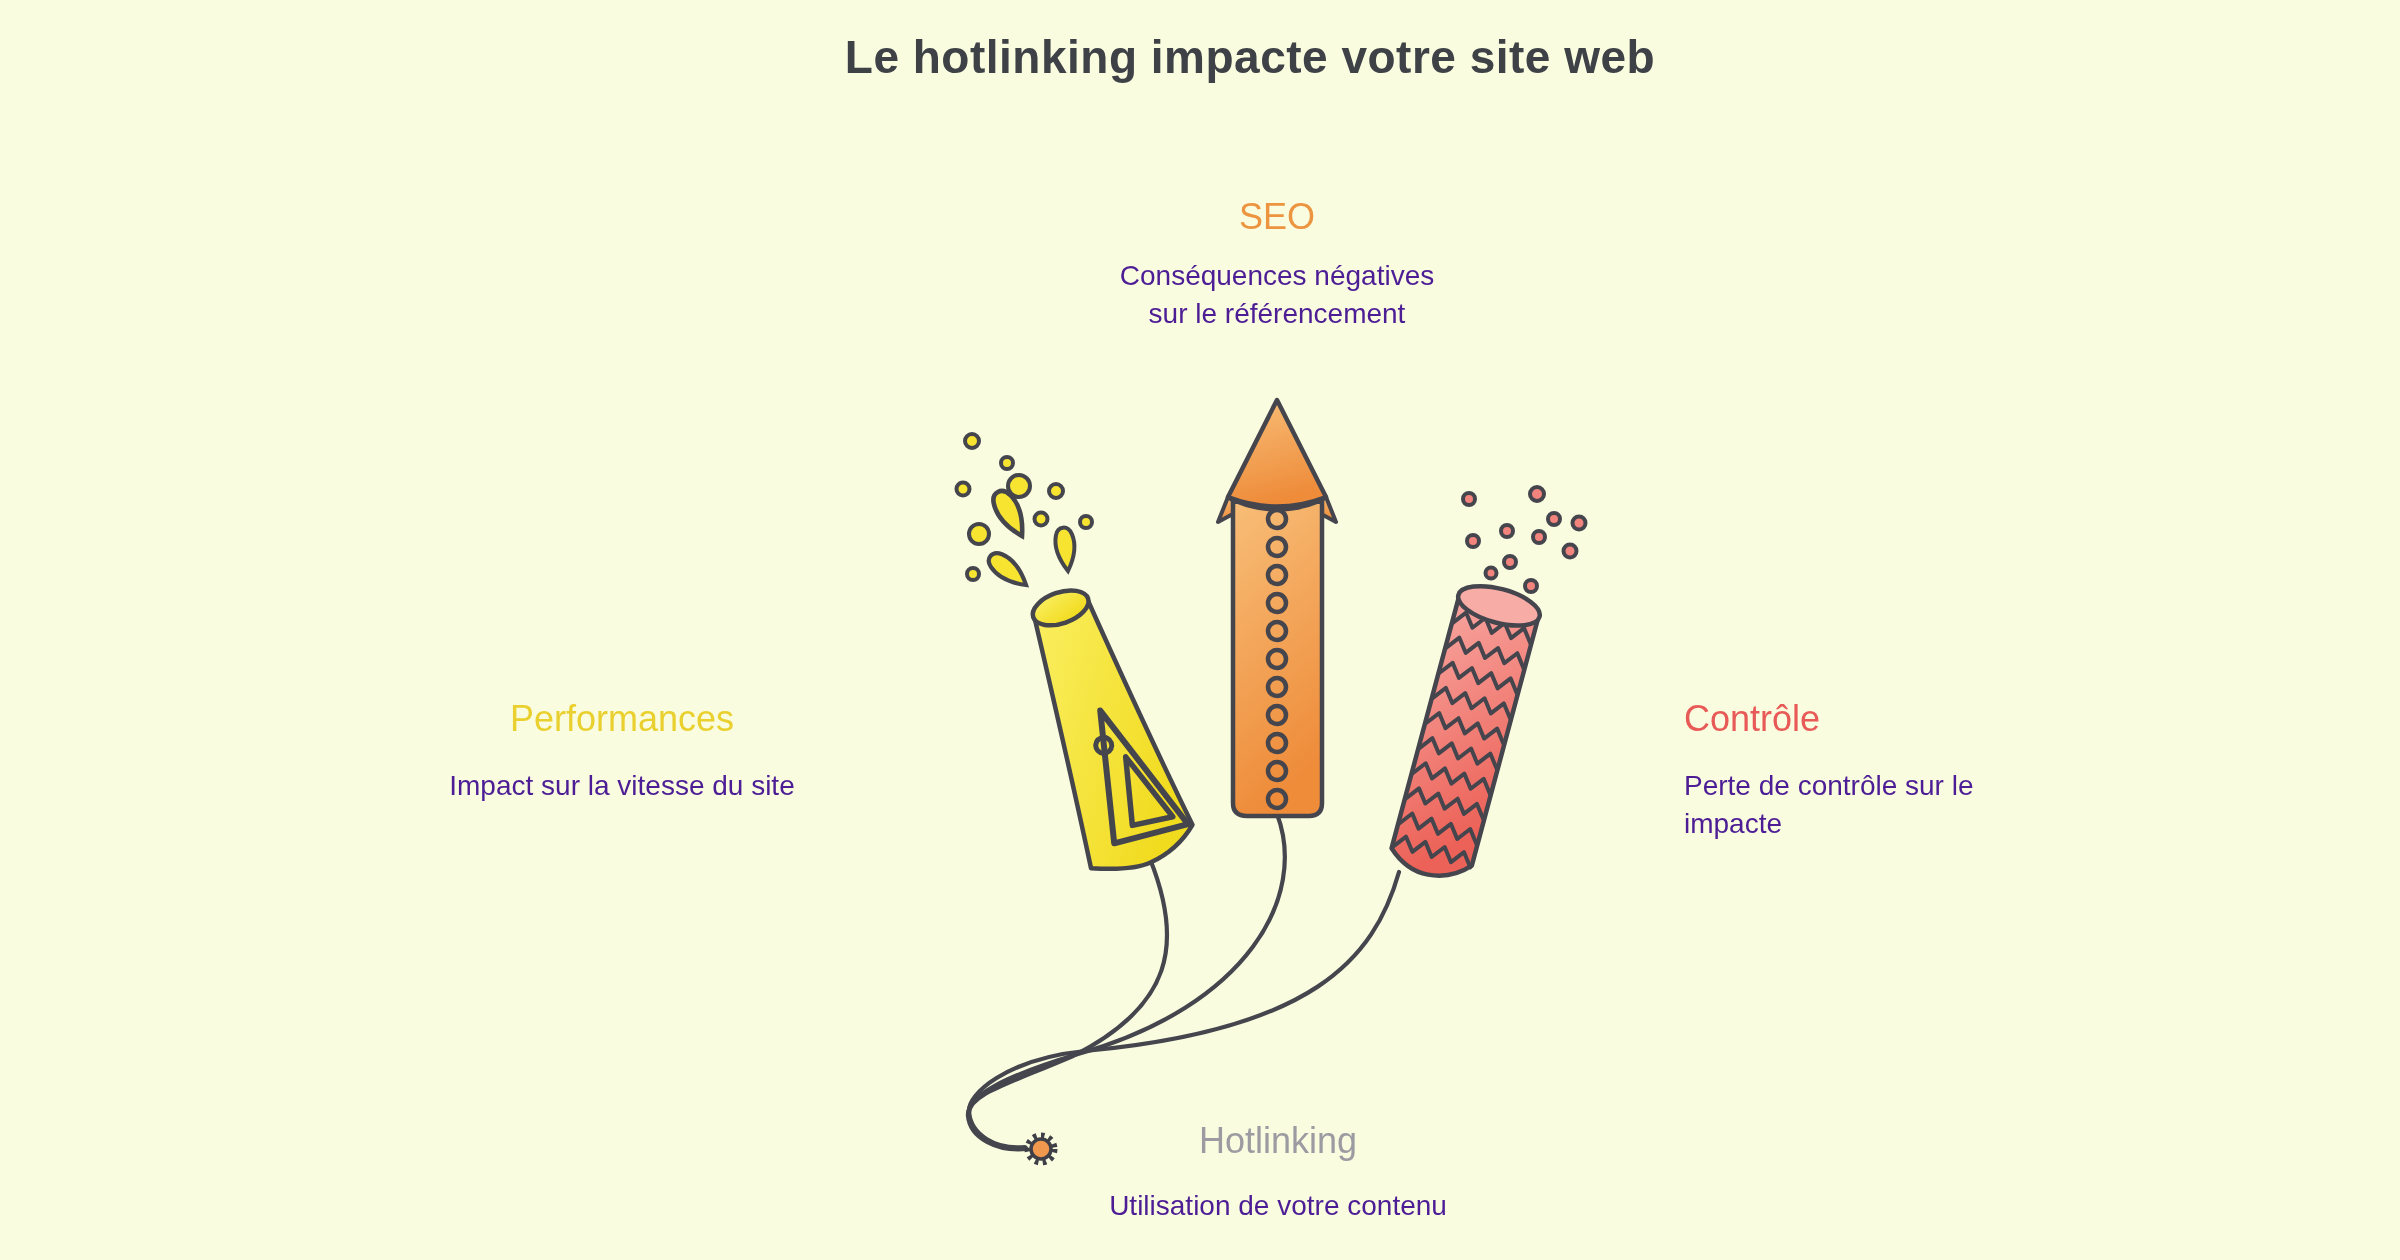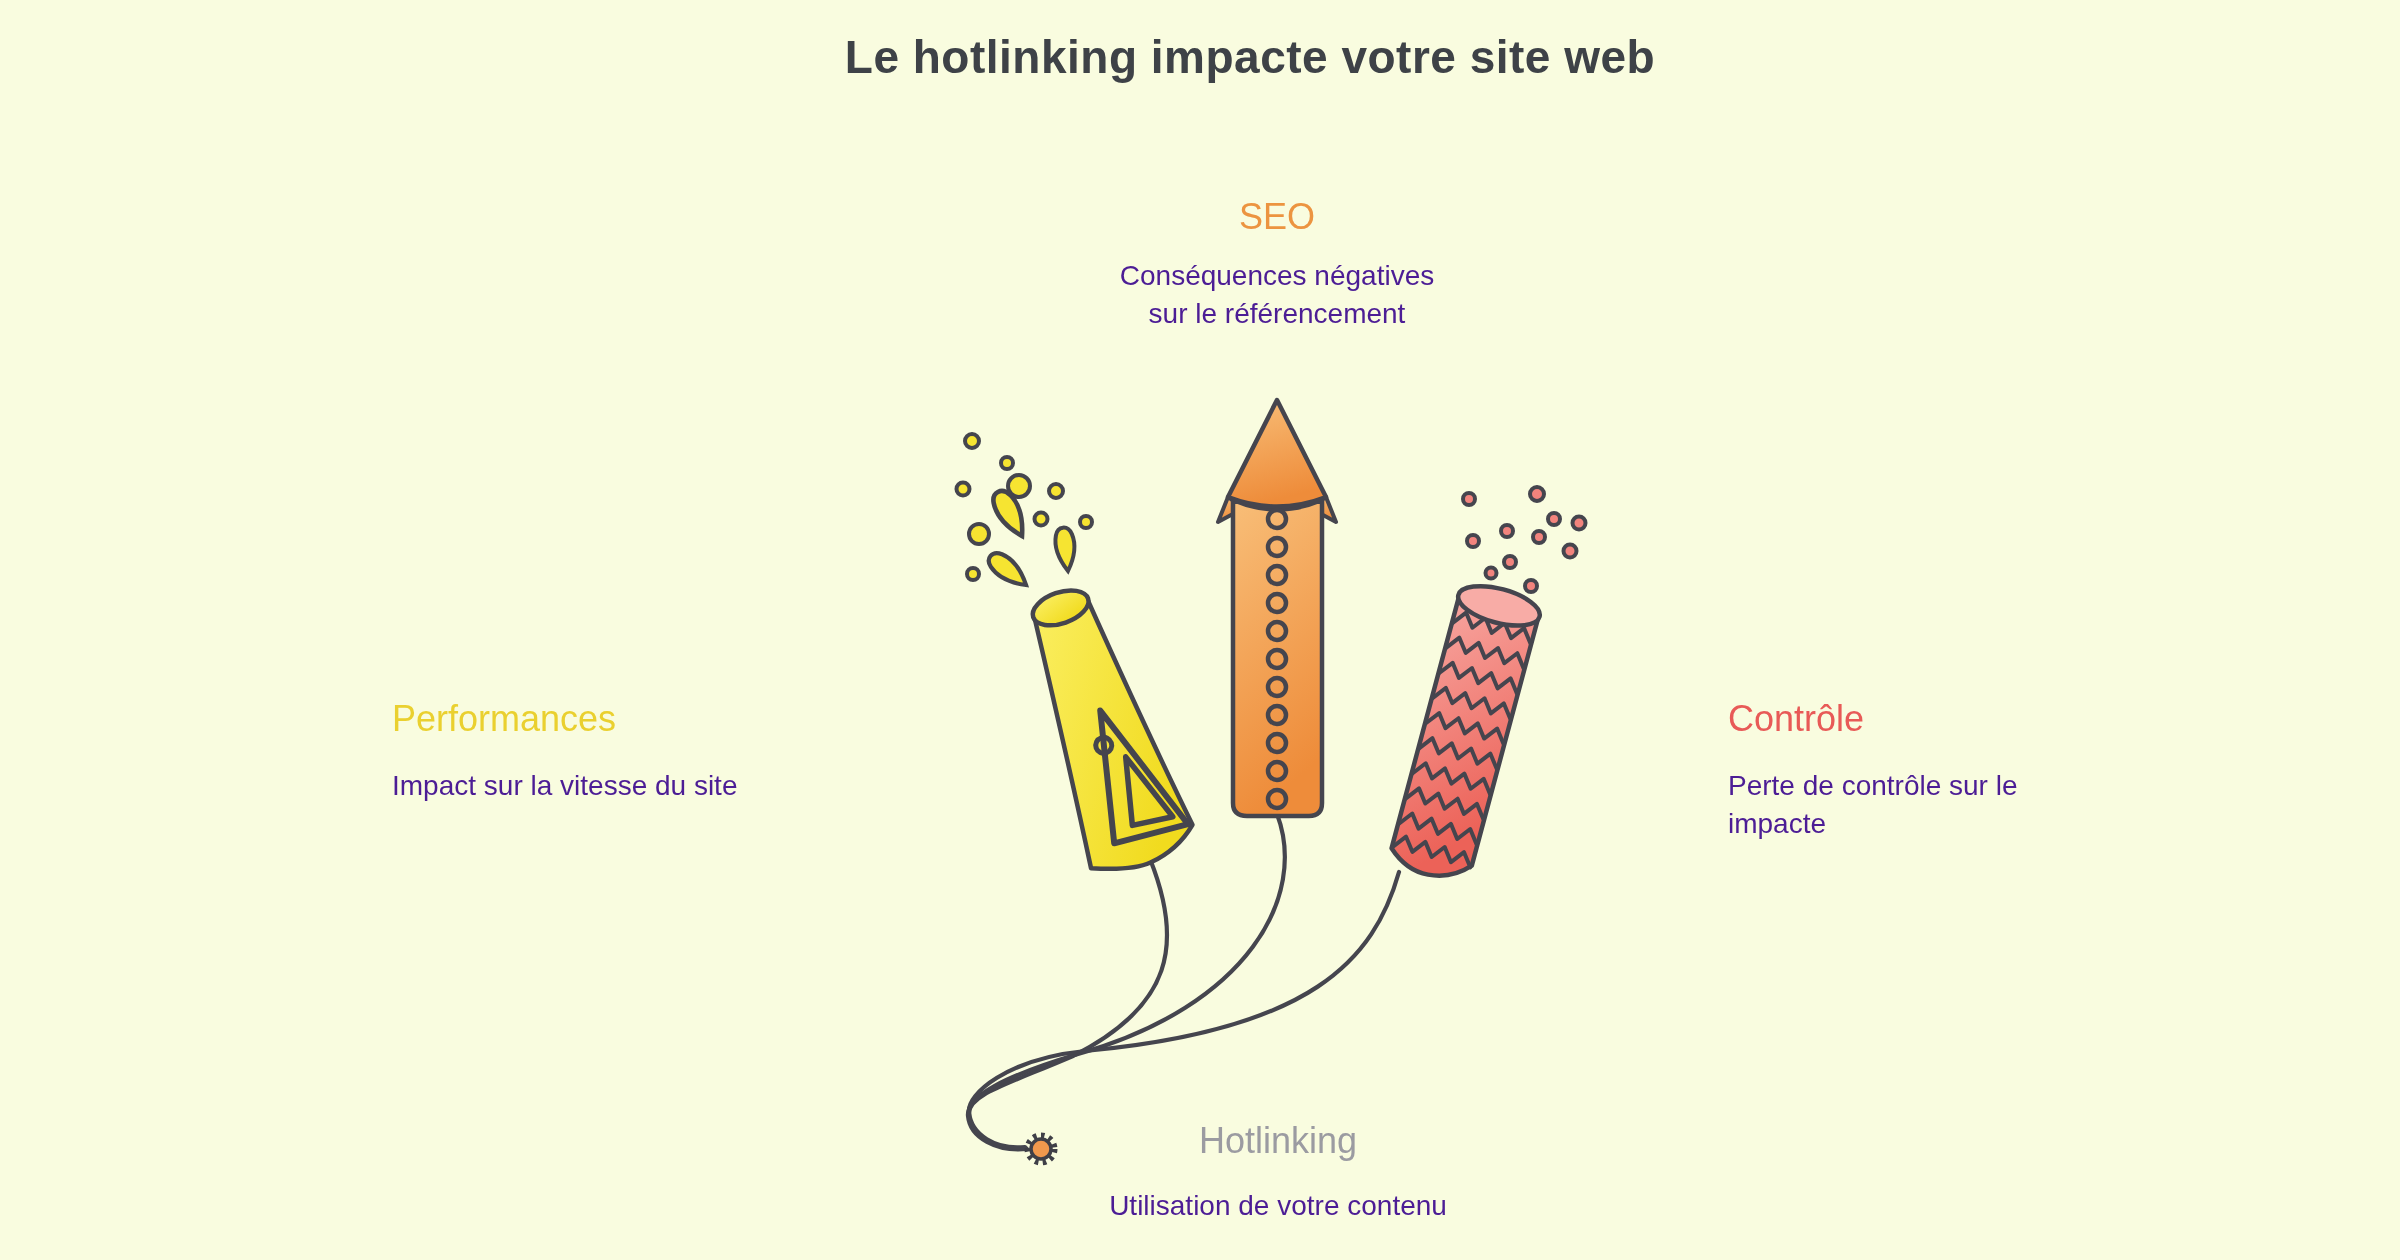--- a/index.html
+++ b/index.html
@@ -12,24 +12,24 @@
   .abs{position:absolute;}
   #title{
     left:100px;top:22px;width:2300px;text-align:center;
     font-size:46px;font-weight:700;color:#3E4247;letter-spacing:0.5px;
   }
   .node-label{font-size:36px;font-weight:500;line-height:1.15;}
   .node-desc{font-size:28px;font-weight:400;color:#4c1d95;line-height:1.36;}
   #seo-block{left:1107px;top:188px;width:340px;text-align:center;}
   #seo-block .node-label{color:#EC9440;}
   #seo-block .node-desc{margin-top:20px;}
-  #perf-block{left:392px;top:690px;width:500px;text-align:left;}
+  #perf-block{left:372px;top:690px;width:500px;text-align:center;}
   #perf-block .node-label{color:#EAD02F;}
   #perf-block .node-desc{margin-top:28px;}
-  #controle-block{left:1728px;top:690px;width:330px;text-align:left;}
+  #controle-block{left:1684px;top:690px;width:330px;text-align:left;}
   #controle-block .node-label{color:#E85A57;}
   #controle-block .node-desc{margin-top:28px;}
   #hotlinking-block{left:1078px;top:1112px;width:400px;text-align:center;}
   #hotlinking-block .node-label{color:#9B9BA1;}
   #hotlinking-block .node-desc{margin-top:26px;}
   #illustration{left:930px;top:380px;}
 </style>
 </head>
 <body>
 

